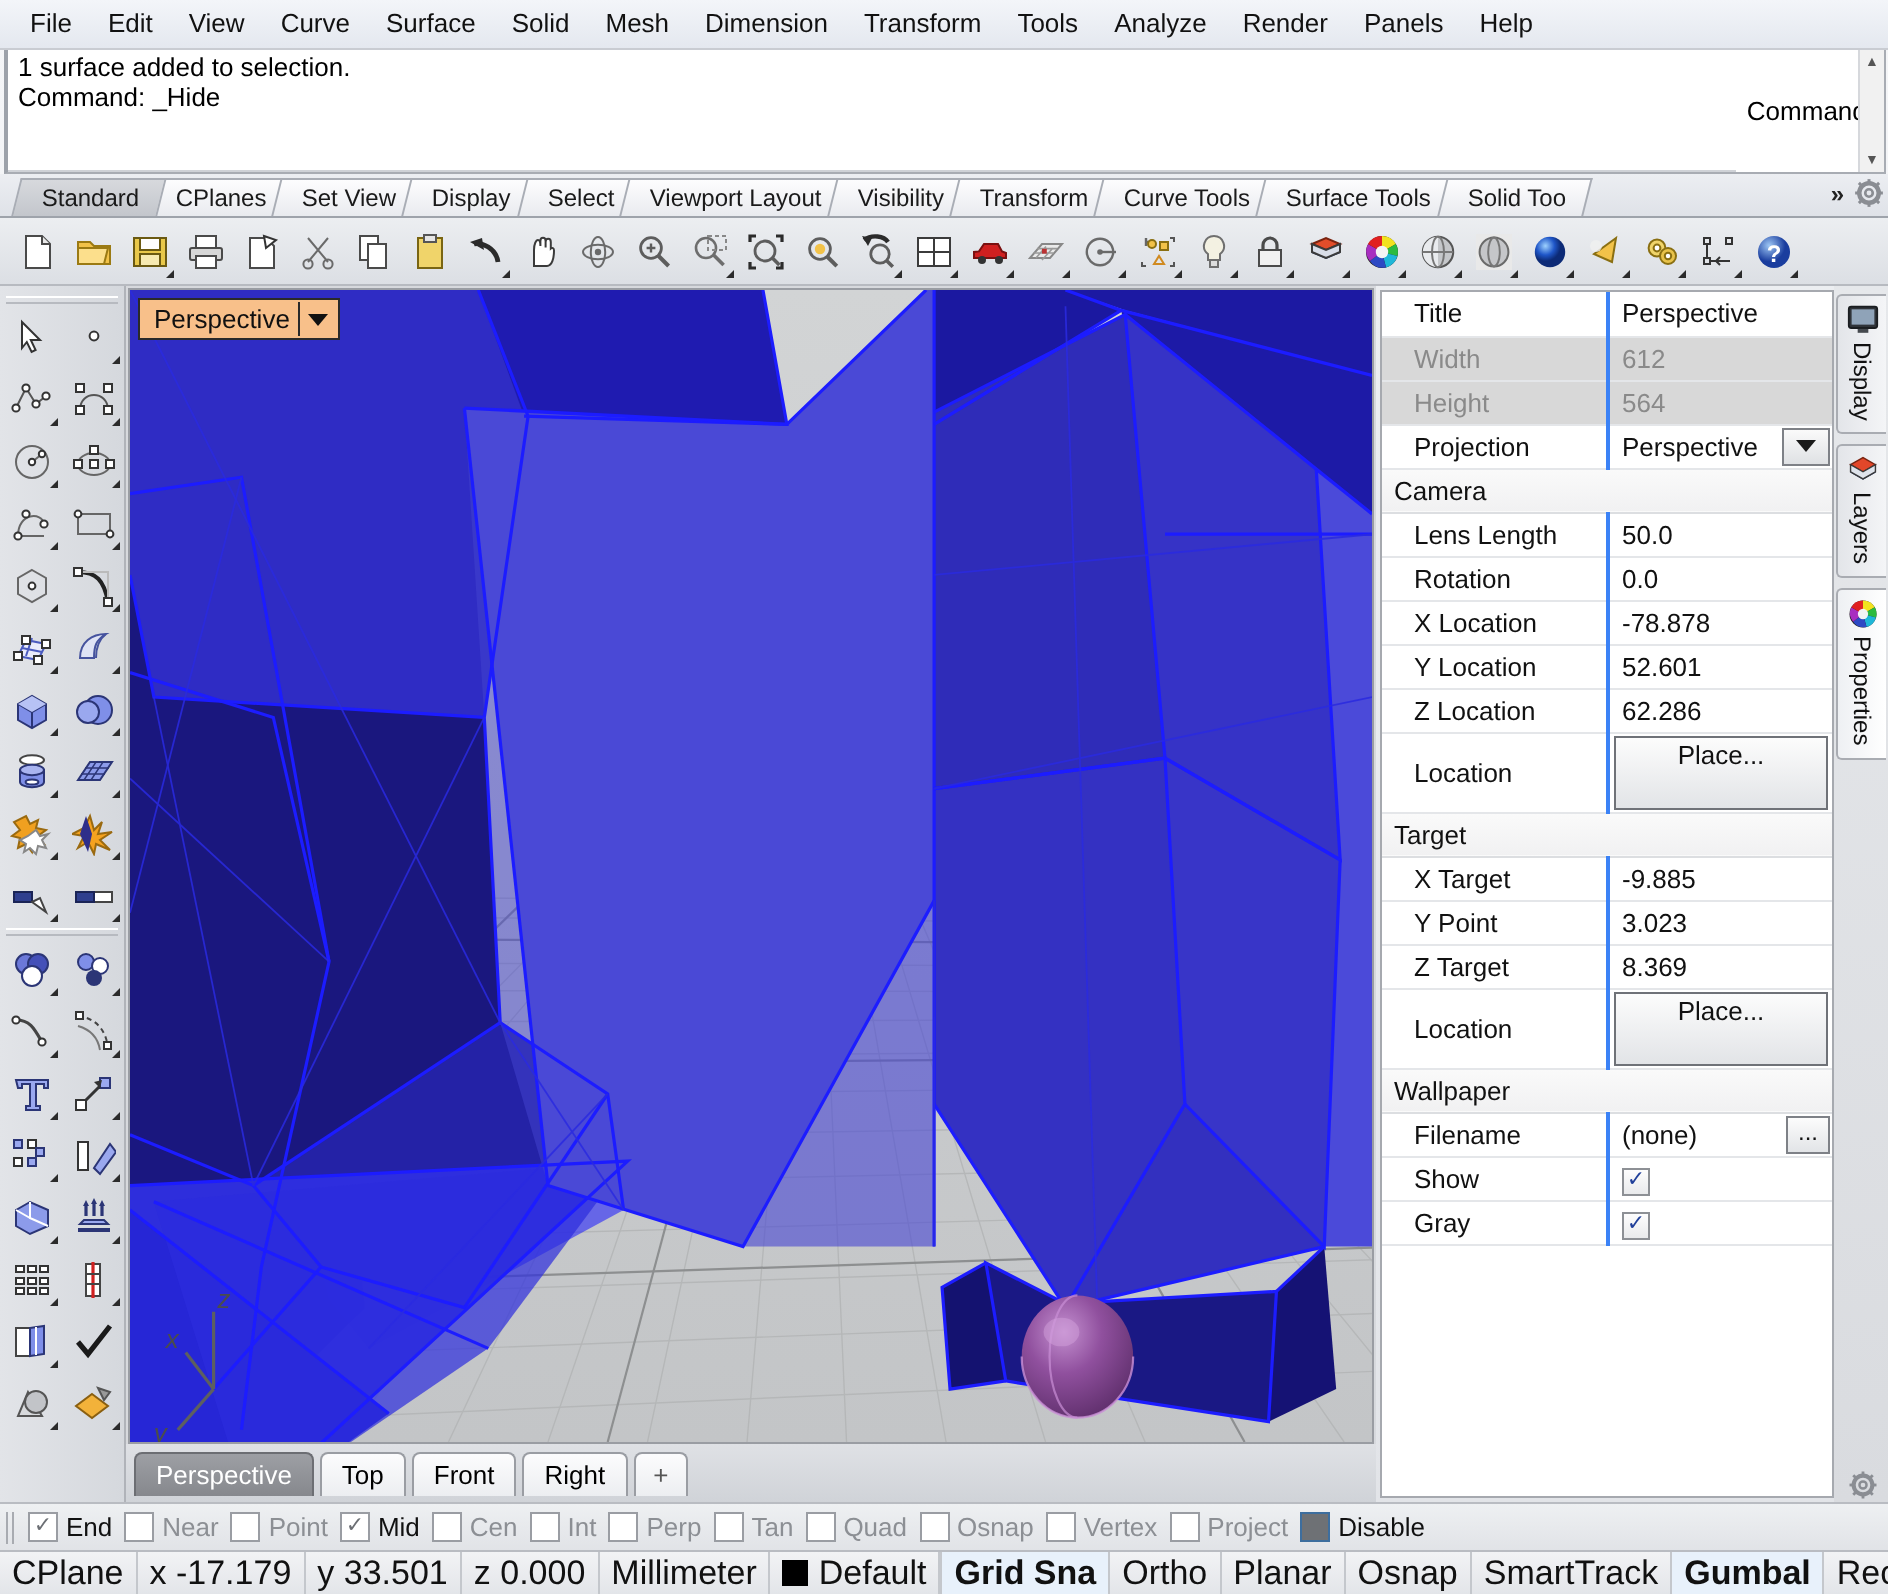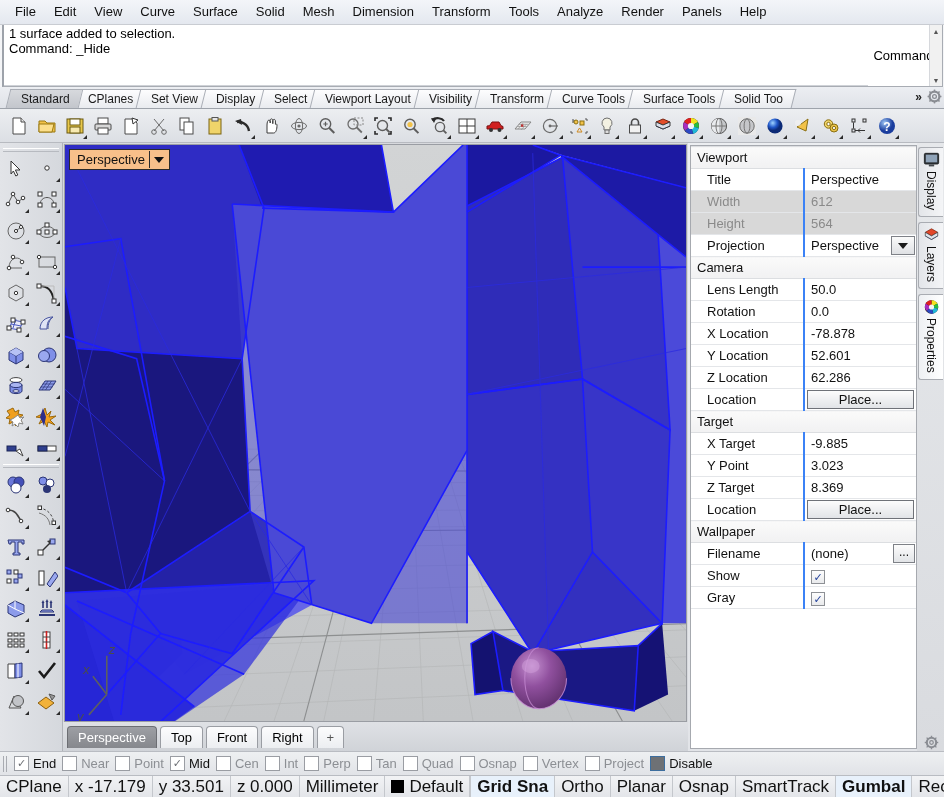--- a/index.html
+++ b/index.html
@@ -276,21 +276,21 @@
     border: 1px solid #7e8187;
     display: flex; align-items:center; justify-content:center;
     cursor: default;
   }
   .dropbtn i {
     width:0;height:0;
     border-left:5px solid transparent;border-right:5px solid transparent;
     border-top:6px solid #1a1a1a; display:block;
   }
   .placebtn {
-    display:block; margin: 1px 2px; height: 19px; line-height:17px;
+    display:block; margin: 1px 2px; height: 37px; line-height:17px;
     text-align: center;
     background: linear-gradient(#fcfcfc,#e2e4e7);
     border: 1px solid #6f7278;
     font-size: 13px; color:#111;
     cursor: default;
   }
   .ellipsisbtn {
     position:absolute; right:1px; top:1px;
     width: 22px; height:19px; line-height:14px; text-align:center;
     background: linear-gradient(#fcfcfc,#e2e4e7);
@@ -1218,23 +1218,20 @@
         <div class="vtab">Right</div>
         <div class="vtab plus">+</div>
       </div>
     </div>
 
     <div class="rightpanel">
       <div class="propbox">
         <table class="proptable">
 
           <tbody>
-              <tr class="grouprow">
-            <td colspan="2">Viewport</td>
-          </tr>
           <tr>
             <td class="plabel">Title</td>
             <td class="pval">Perspective</td>
           </tr>
           <tr class="readonly">
             <td class="plabel">Width</td>
             <td class="pval">612</td>
           </tr>
           <tr class="readonly">
             <td class="plabel">Height</td>

